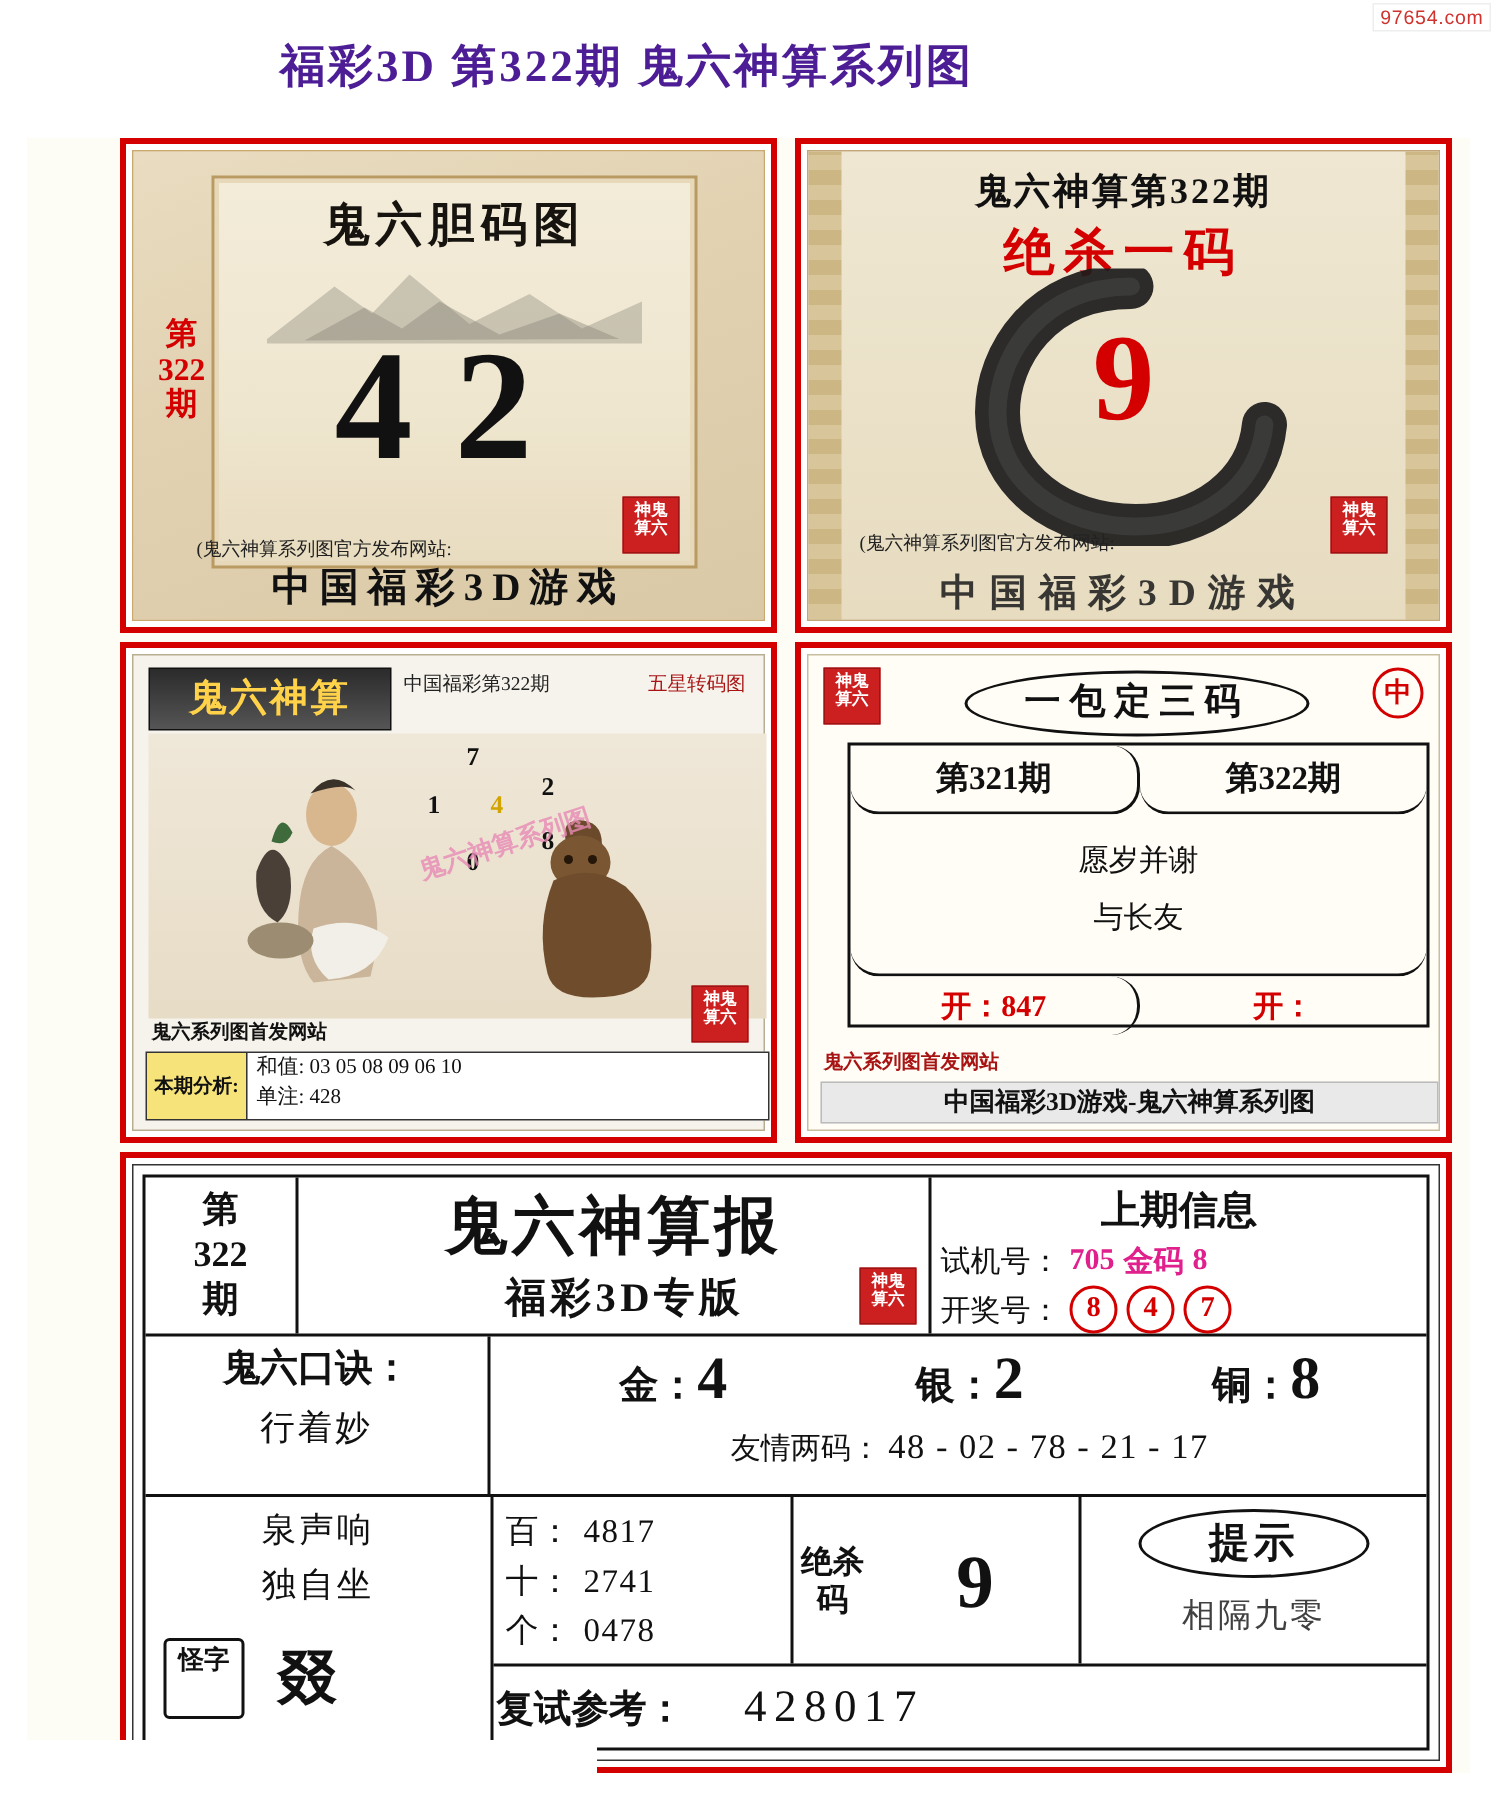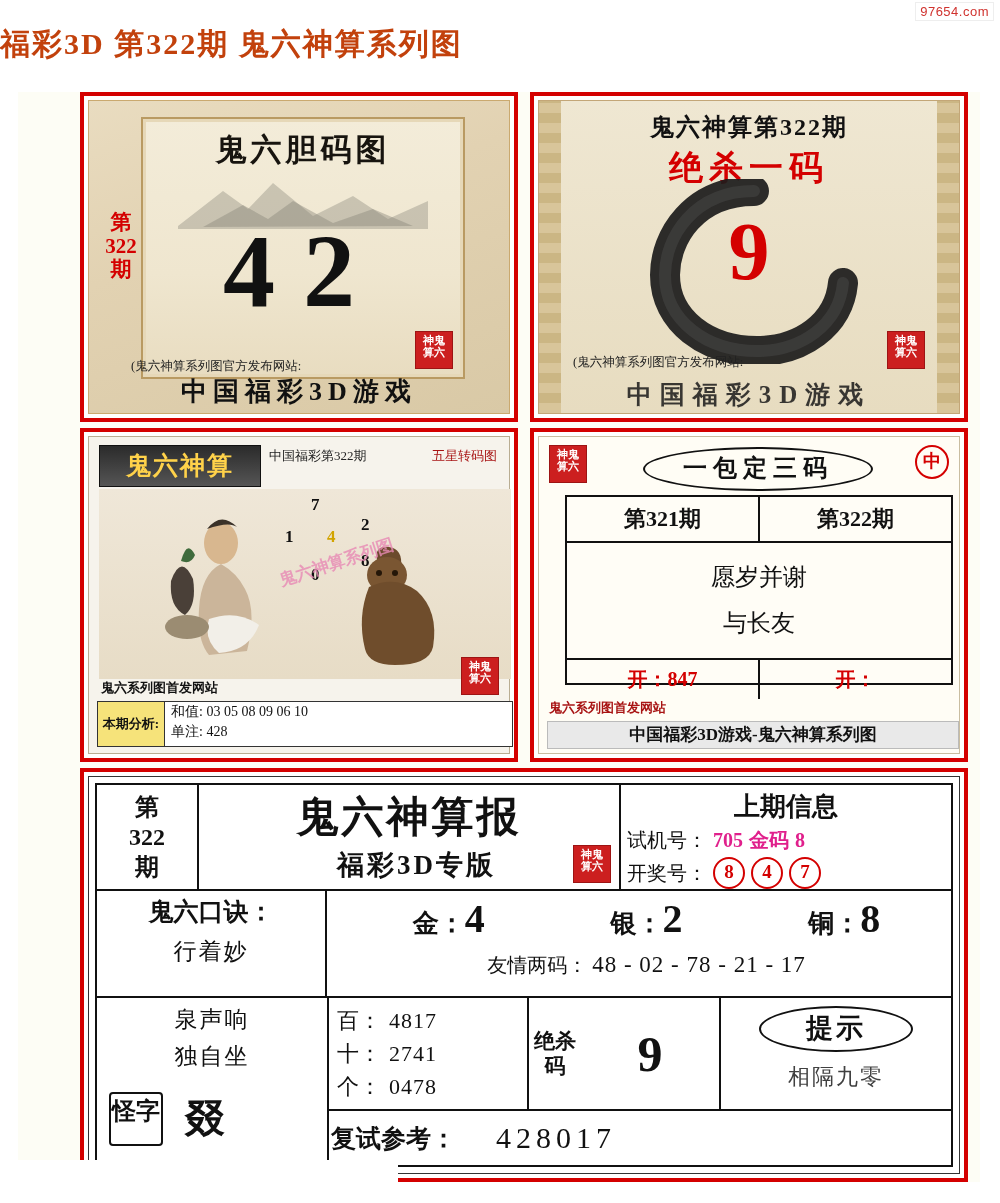--- a/index.html
+++ b/index.html
@@ -11,21 +11,21 @@
     overflow:hidden;
   }
   .watermark{
     position:absolute;top:2px;right:6px;
     font-size:13px;color:#d0322e;font-family:"Liberation Sans",sans-serif;
     background:#fff;padding:1px 4px;border:1px solid #eee;
     letter-spacing:0.5px;
   }
   .page-title{
     position:absolute;top:24px;left:0;width:836px;
-    text-align:left;font-size:30px;font-weight:bold;color:#c2410c;
+    text-align:center;font-size:30px;font-weight:bold;color:#4c1d95;
     letter-spacing:2px;
   }
   .canvas{
     position:absolute;left:18px;top:92px;width:962px;height:1090px;
     background:#fdfdf5;
   }
   
   .panel{position:absolute;box-sizing:border-box;border:4px solid #d40000;background:#fff;}
   
   #p1{left:62px;top:0px;width:438px;height:330px;}
@@ -138,25 +138,25 @@
     border:2px solid #d40000;border-radius:50%;color:#d40000;font-size:18px;
     font-weight:bold;text-align:center;line-height:28px;
   }
   .p4-table{
     position:absolute;left:26px;top:58px;width:388px;height:190px;
     border:2px solid #111;box-sizing:border-box;background:#fffdf6;
   }
   .p4-row{display:flex;}
   .p4-cell{
     flex:1;border-right:2px solid #111;border-bottom:2px solid #111;
-    box-sizing:border-box;text-align:center;color:#111;
+    box-sizing:border-box;text-align:center;color:#111;border-radius:19px;
   }
   .p4-cell:last-child{border-right:none;}
   .p4-head .p4-cell{font-size:22px;font-weight:bold;padding:7px 0;}
-  .p4-body .p4-cell{font-size:24px;padding:12px 0;line-height:1.9;min-height:108px;}
+  .p4-body .p4-cell{font-size:20px;padding:12px 0;line-height:1.9;min-height:108px;}
   .p4-foot .p4-cell{font-size:20px;font-weight:bold;padding:6px 0;border-bottom:none;color:#d40000;}
   .p4-site{position:absolute;left:10px;bottom:36px;font-size:13px;font-weight:bold;color:#a81414;}
   .p4-bottom{
     position:absolute;left:8px;bottom:4px;width:412px;height:28px;background:#e9e9e9;
     border:1px solid #bbb;box-sizing:border-box;text-align:center;font-size:17px;
     font-weight:bold;line-height:26px;color:#111;
   }
   
   #p5{left:62px;top:676px;width:888px;height:414px;}
   .p5-inner{position:absolute;inset:4px;background:#fff;border:1px solid #333;box-sizing:border-box;}
@@ -185,21 +185,21 @@
   .c-gold .gl{display:flex;justify-content:space-around;align-items:center;font-size:26px;font-weight:bold;color:#111;}
   .c-gold .gl b{font-size:40px;}
   .c-gold .fr{margin-top:10px;font-size:20px;color:#111;text-align:center;}
   .c-gold .fr .n{font-size:23px;letter-spacing:1px;}
   .r3{display:flex;flex:1;}
   .c-kou2{width:230px;border-right:2px solid #111;display:flex;flex-direction:column;}
   .c-kou2 .kl{text-align:center;font-size:23px;color:#111;margin-top:6px;letter-spacing:2px;}
   .c-kou2 .box{flex:1;display:flex;align-items:center;padding:0 12px;gap:22px;}
   .guai{
     width:54px;height:54px;border:2px solid #111;border-radius:4px;text-align:center;
-    font-size:24px;font-weight:bold;line-height:1.1;padding-top:4px;box-sizing:border-box;color:#111;
+    font-size:17px;font-weight:bold;line-height:1.1;padding-top:4px;box-sizing:border-box;color:#111;
   }
   .guaizi{font-size:40px;font-weight:bold;color:#111;font-family:"DejaVu Serif",serif;}
   .c-mid{flex:1;display:flex;flex-direction:column;}
   .mid-top{display:flex;flex:1;border-bottom:2px solid #111;}
   .c-bsg{width:200px;border-right:2px solid #111;padding:6px 8px;box-sizing:border-box;font-size:22px;color:#111;line-height:1.5;}
   .c-bsg .row{display:flex;gap:8px;}
   .c-bsg .row .v{letter-spacing:1px;}
   .c-kill{width:190px;border-right:2px solid #111;display:flex;align-items:center;}
   .c-kill .lbl{width:52px;font-size:21px;font-weight:bold;line-height:1.15;text-align:center;color:#111;}
   .c-kill .num{flex:1;text-align:center;font-size:50px;font-weight:bold;color:#111;}

